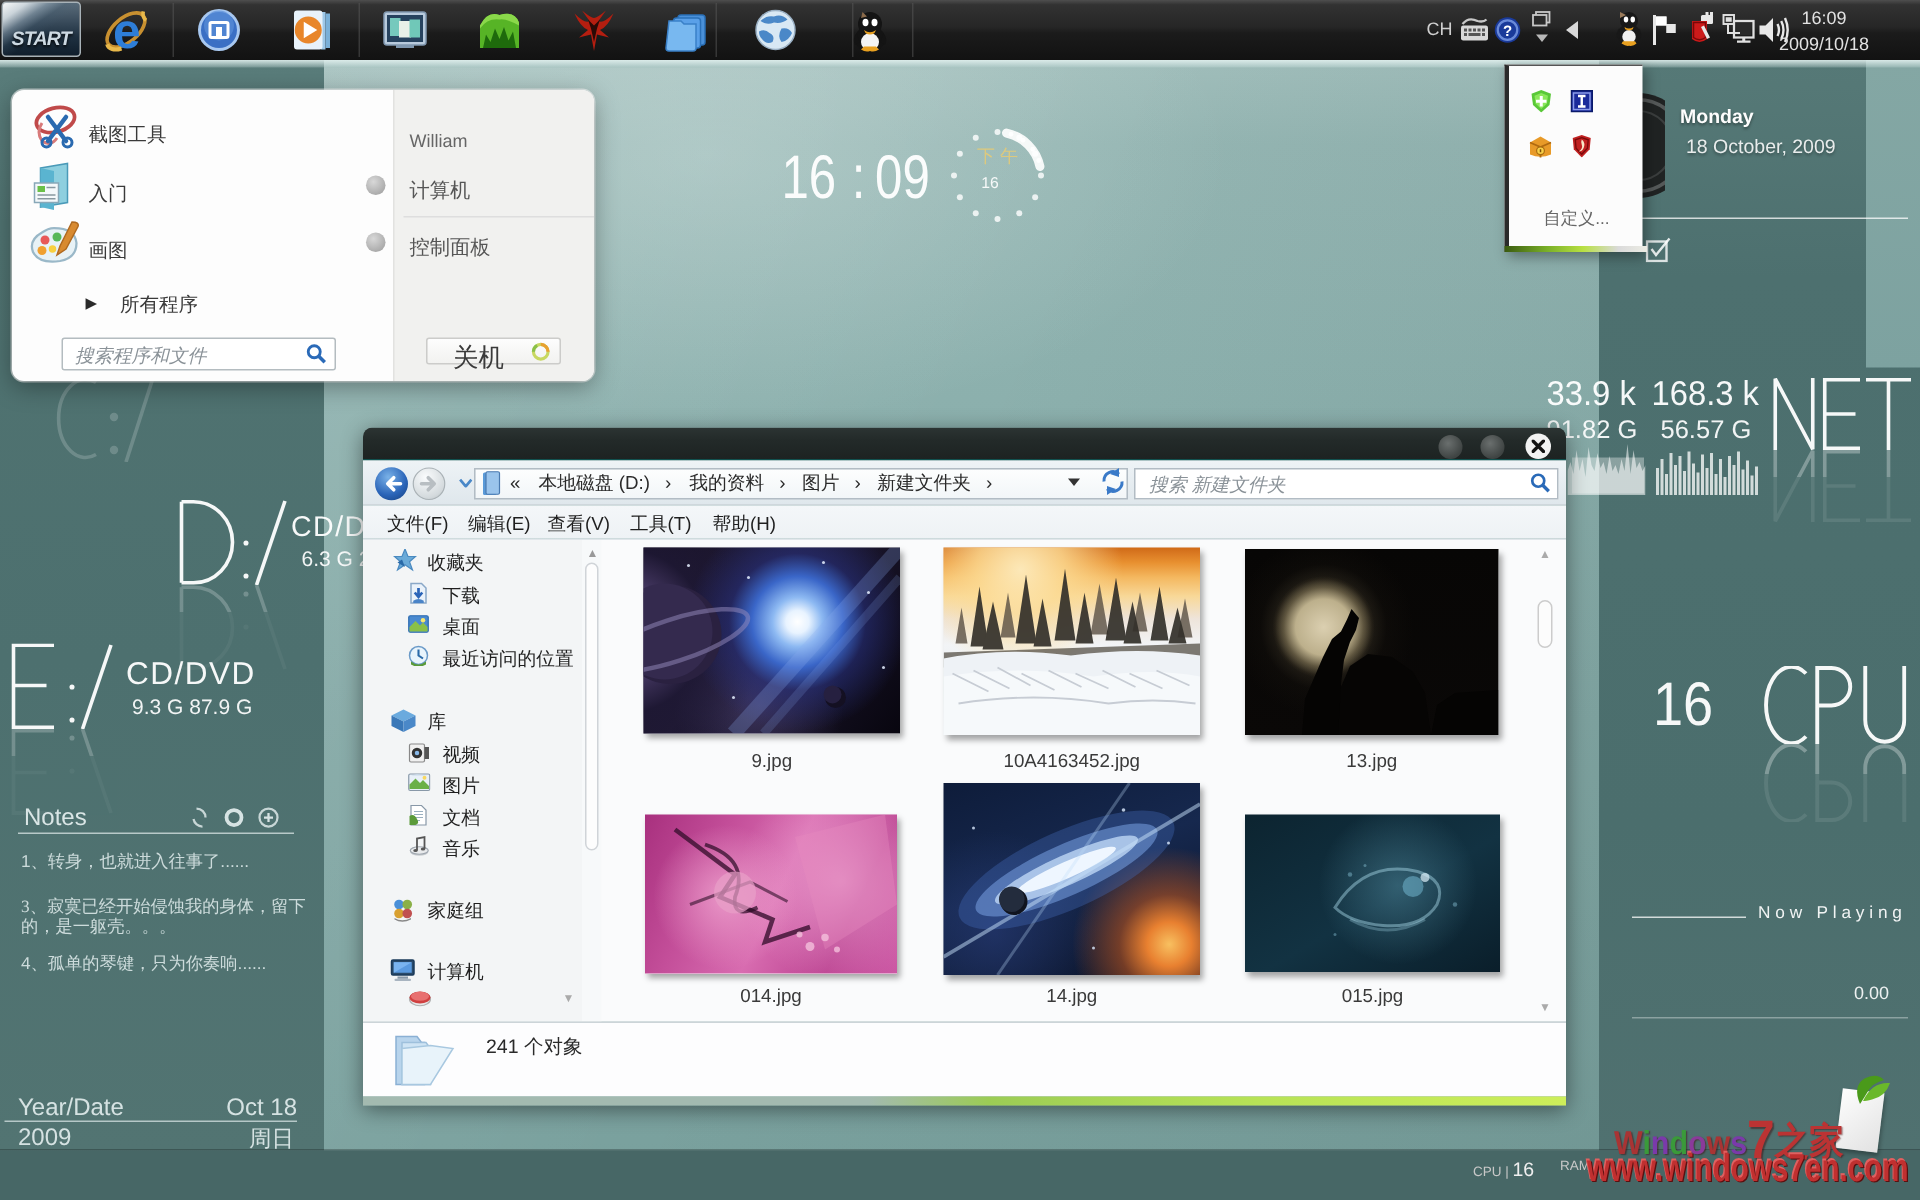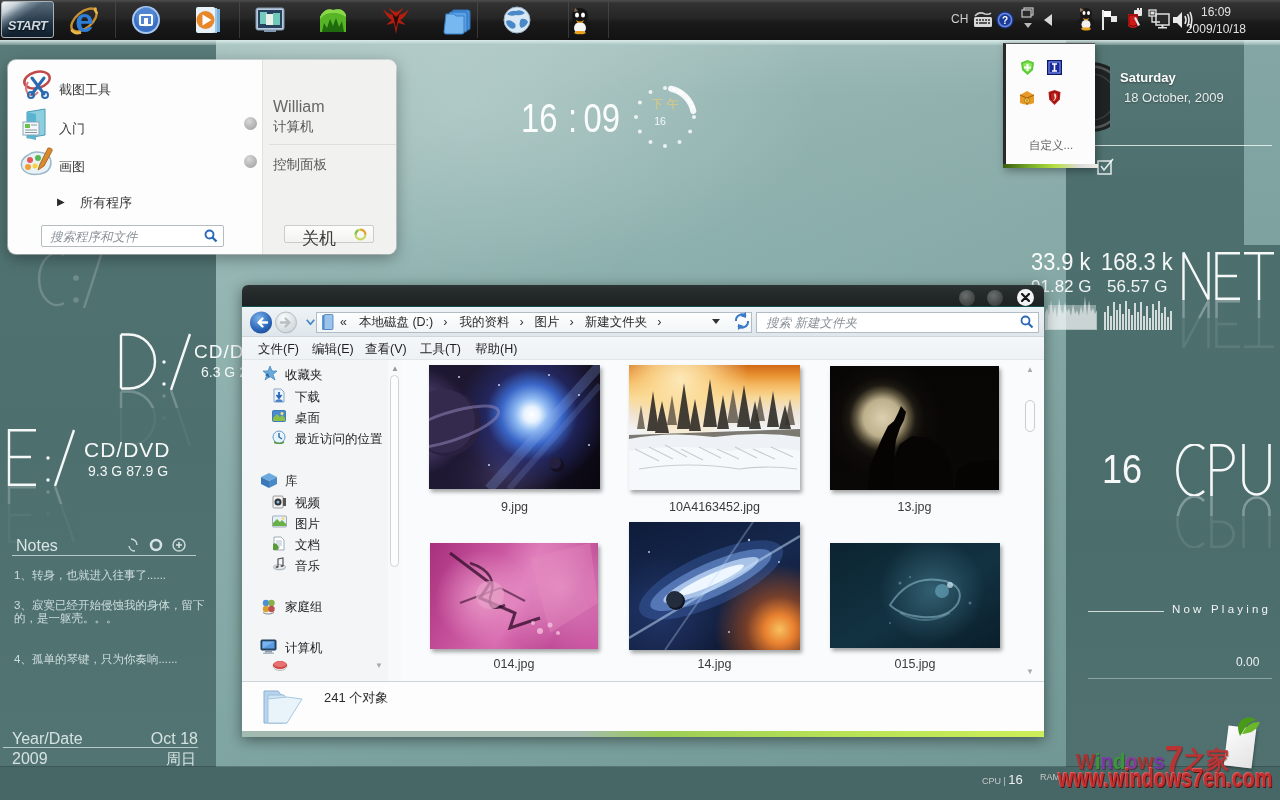--- a/index.html
+++ b/index.html
@@ -69,21 +69,21 @@
     <g fill="rgba(255,255,255,0.9)">
       <circle cx="44" cy="7.5" r="1.6"></circle>
         <circle cx="52" cy="11.5" r="1.6"></circle>
         <circle cx="58.5" cy="17.5" r="1.6"></circle>
         <circle cx="62.5" cy="25" r="1.6"></circle>
     </g>
     <text x="35" y="26" font-size="12" fill="#ddc97e" text-anchor="middle" font-family="Liberation Sans">下 午</text>
     <text x="30" y="43" font-size="10.5" fill="rgba(255,255,255,0.9)" text-anchor="middle" font-family="Liberation Sans">16</text>
   </svg>
 
-  <div class="abs" style="left:1120px;top:70px;font-size:13px;font-weight:bold;color:#fdfdfd;text-shadow:0 1px 2px rgba(0,0,0,0.4);">Saturday</div>
+  <div class="abs" style="left:1120px;top:70px;font-size:13px;font-weight:bold;color:#fdfdfd;text-shadow:0 1px 2px rgba(0,0,0,0.4);">Monday</div>
   <div class="abs" style="left:1124px;top:90px;font-size:13px;color:rgba(255,255,255,0.88);text-shadow:0 1px 2px rgba(0,0,0,0.35);">18 October, 2009</div>
   <div class="abs" style="left:1076px;top:145px;width:196px;height:1px;background:rgba(255,255,255,0.75);"></div>
   <svg class="abs" style="left:1097px;top:158px;width:18px;height:17px;" viewBox="0 0 18 17">
     <rect x="1" y="3" width="13" height="13" fill="none" stroke="rgba(255,255,255,0.8)" stroke-width="1.6"></rect>
     <path d="M4 8 L7 12 L16 1" fill="none" stroke="rgba(255,255,255,0.85)" stroke-width="1.6"></path>
   </svg>
 
   <svg class="abs" style="left:1082px;top:62px;width:28px;height:70px;" viewBox="0 0 28 70" opacity="0.95">
     <path d="M10 0 A 35 35 0 0 1 10 70 L0 70 L0 0 Z" fill="#1e1f1f"></path>
     <path d="M10 4.5 A 30.5 30.5 0 0 1 10 65.5" fill="none" stroke="#565858" stroke-width="2.4"></path>
@@ -215,21 +215,21 @@
   <div class="abs" style="left:16px;top:537px;font-size:16px;color:rgba(230,240,240,0.92);">Notes</div>
   <svg class="abs" style="left:127px;top:538px;width:64px;height:15px;" viewBox="0 0 64 15">
     <path d="M4 1 A6 6 0 0 1 10 7 M8 13 A 6 6 0 0 1 2 8" fill="none" stroke="rgba(230,240,240,0.8)" stroke-width="1.5"></path>
     <circle cx="29" cy="7" r="5" fill="none" stroke="rgba(230,240,240,0.9)" stroke-width="2.5"></circle>
     <circle cx="52" cy="7" r="6" fill="none" stroke="rgba(230,240,240,0.8)" stroke-width="1.5"></circle>
     <path d="M49 7 h6 M52 4 v6" stroke="rgba(230,240,240,0.9)" stroke-width="1.5"></path>
   </svg>
   <div class="abs" style="left:12px;top:555px;width:184px;height:1px;background:rgba(230,240,240,0.7);"></div>
   <div class="abs" style="left:14px;top:569px;font-size:11.5px;line-height:13px;color:rgba(215,228,228,0.92);white-space:nowrap;">
     <div style="margin-bottom:17px;">1、转身，也就进入往事了......</div>
-    <div style="margin-bottom:28px;">3、寂寞已经开始侵蚀我的身体，留下<br>的，是一躯壳。。。</div>
+    <div style="margin-bottom:12px;font-family:Liberation Serif, serif;">3、寂寞已经开始侵蚀我的身体，留下<br>的，是一躯壳。。。</div>
     <div>4、孤单的琴键，只为你奏响......</div>
   </div>
   <div class="abs" style="left:12px;top:730px;font-size:16px;color:rgba(225,236,236,0.92);">Year/Date</div>
   <div class="abs" style="left:0;top:730px;width:198px;text-align:right;font-size:16px;color:rgba(225,236,236,0.92);">Oct 18</div>
   <div class="abs" style="left:3px;top:747px;width:195px;height:1px;background:rgba(225,236,236,0.7);"></div>
   <div class="abs" style="left:12px;top:750px;font-size:16px;color:rgba(225,236,236,0.92);">2009</div>
   <div class="abs" style="left:0;top:750px;width:196px;text-align:right;font-size:15px;color:rgba(225,236,236,0.92);">周日</div>
 
   <div class="abs" style="left:982px;top:772px;font-size:9px;color:#c8c8c8;">CPU | <span style="font-size:13px;color:#eee;">16</span></div>
   <div class="abs" style="left:1040px;top:772px;font-size:9px;color:#c8c8c8;">RAM |</div>
@@ -588,21 +588,21 @@
   <div class="abs" style="left:49px;top:136px;font-size:10px;color:#2a2a2a;">▶</div>
   <div class="abs" style="left:72px;top:134px;font-size:13px;color:#3a3a3a;">所有程序</div>
 
   <div class="abs" style="left:33px;top:165px;width:183px;height:22px;background:#fff;border:1px solid #b4bcc0;border-radius:2px;"></div>
   <div class="abs" style="left:42px;top:169px;font-size:12.5px;font-style:italic;color:#8a9298;">搜索程序和文件</div>
   <svg class="abs" style="left:196px;top:169px;width:14px;height:14px;" viewBox="0 0 14 14">
     <circle cx="5.5" cy="5.5" r="4" fill="none" stroke="#2a6ab8" stroke-width="1.9"></circle>
     <path d="M8.5 8.5 L12.5 12.5" stroke="#2a6ab8" stroke-width="2.4"></path>
   </svg>
 
-  <div class="abs" style="left:265px;top:38px;font-size:16px;color:#666;">William</div>
+  <div class="abs" style="left:265px;top:27px;font-size:12px;color:#666;">William</div>
   <div class="abs" style="left:265px;top:58px;font-size:13.5px;color:#555;">计算机</div>
   <div class="abs" style="left:261px;top:84px;width:127px;height:1px;background:#dedede;"></div>
   <div class="abs" style="left:265px;top:96px;font-size:13.5px;color:#555;">控制面板</div>
   <div class="abs" style="left:276px;top:165px;width:90px;height:18px;background:linear-gradient(180deg,#fdfdfd,#f2f2f0);border:1px solid #ccccca;border-radius:2px;"></div>
   <div class="abs" style="left:294px;top:167px;font-size:17px;color:#3a3a3a;">关机</div>
   <svg class="abs" style="left:346px;top:168px;width:13px;height:13px;" viewBox="0 0 16 16">
     <circle cx="8" cy="8" r="6" fill="none" stroke="#c8d860" stroke-width="2.6"></circle>
     <path d="M8 2 A6 6 0 0 1 14 8" fill="none" stroke="#e8a030" stroke-width="2.6"></path>
     <path d="M2 8 A6 6 0 0 1 5 2.8" fill="none" stroke="#8ac048" stroke-width="2.6"></path>
   </svg>

